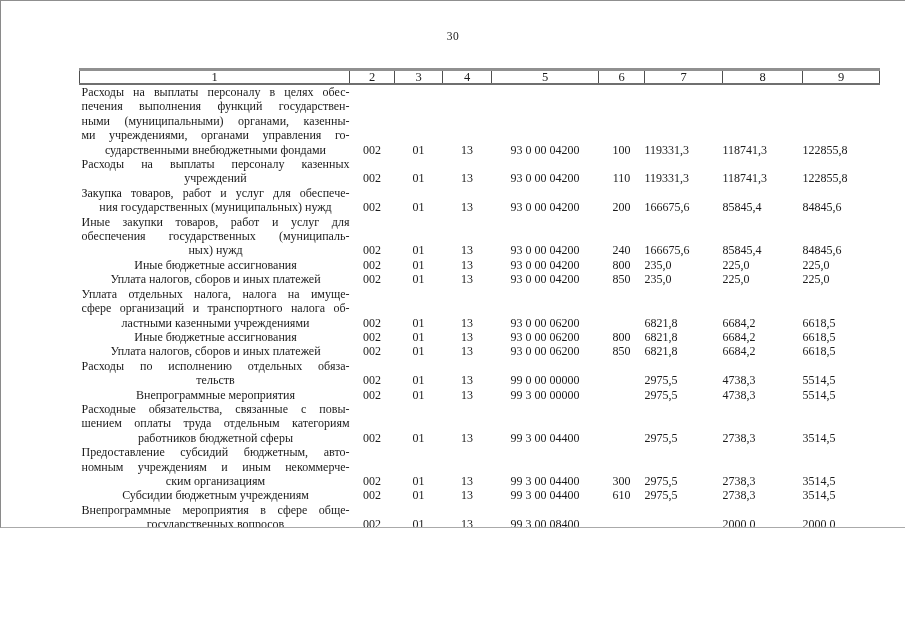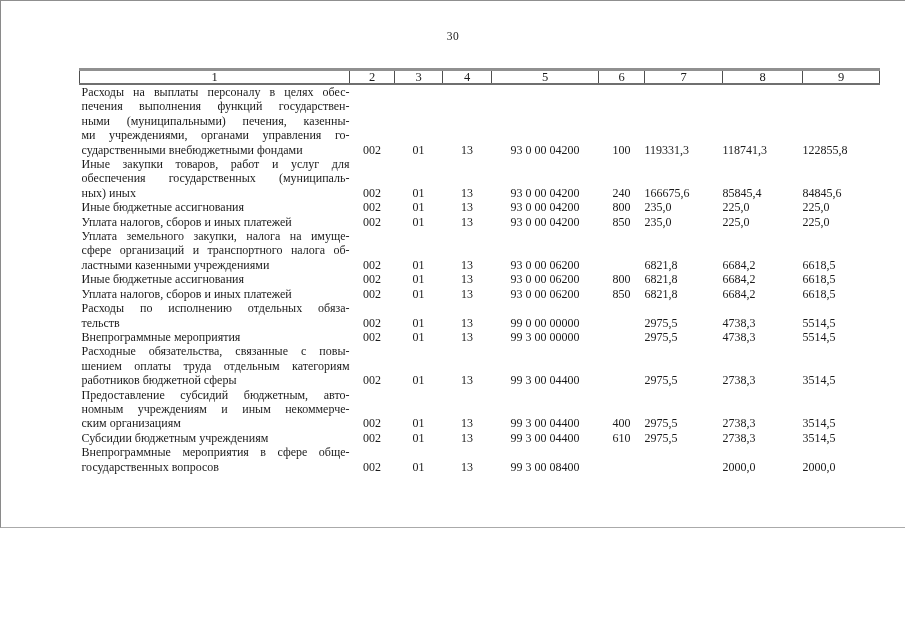--- a/index.html
+++ b/index.html
@@ -46,21 +46,21 @@
     border-top: 3px solid #909090;
     border-bottom: 2px solid #6f6f6f;
     background: #ffffff;
   }
   tbody td {
     vertical-align: bottom;
     padding: 0;
   }
   td.c1 { padding-left: 2px; margin-top: 8px; }
   td.c1 .ln { text-align: justify; text-align-last: justify; }
-  td.c1 .ln:last-child { text-align: left; text-align-last: auto; }
+  td.c1 .ln:last-child { text-align: center; text-align-last: auto; }
   .c2, .c3, .c4, .c5, .c6 { text-align: center; }
   .c7, .c8, .c9 { text-align: left; padding-right: 4px; }
 </style>
 </head>
 <body>
 
 <div class="page">
   <div class="page-number">30</div>
 
   <table class="budget">
@@ -86,38 +86,66 @@
         <th>7</th>
         <th>8</th>
         <th>9</th>
       </tr>
     </thead>
     <tbody>
         <tr>
           <td class="c1">
             <div class="ln">Расходы на выплаты персоналу в целях обес-</div>
             <div class="ln">печения выполнения функций государствен-</div>
-            <div class="ln">ными (муниципальными) печения, казенны-</div>
+            <div class="ln">ными (муниципальными) органами, казенны-</div>
             <div class="ln">ми учреждениями, органами управления го-</div>
             <div class="ln">сударственными внебюджетными фондами</div>
           </td>
           <td class="c2">002</td>
           <td class="c3">01</td>
           <td class="c4">13</td>
           <td class="c5">93 0 00 04200</td>
           <td class="c6">100</td>
           <td class="c7">119331,3</td>
           <td class="c8">118741,3</td>
           <td class="c9">122855,8</td>
         </tr>
         <tr>
           <td class="c1">
+            <div class="ln">Расходы на выплаты персоналу казенных</div>
+            <div class="ln">учреждений</div>
+          </td>
+          <td class="c2">002</td>
+          <td class="c3">01</td>
+          <td class="c4">13</td>
+          <td class="c5">93 0 00 04200</td>
+          <td class="c6">110</td>
+          <td class="c7">119331,3</td>
+          <td class="c8">118741,3</td>
+          <td class="c9">122855,8</td>
+        </tr>
+        <tr>
+          <td class="c1">
+            <div class="ln">Закупка товаров, работ и услуг для обеспече-</div>
+            <div class="ln">ния государственных (муниципальных) нужд</div>
+          </td>
+          <td class="c2">002</td>
+          <td class="c3">01</td>
+          <td class="c4">13</td>
+          <td class="c5">93 0 00 04200</td>
+          <td class="c6">200</td>
+          <td class="c7">166675,6</td>
+          <td class="c8">85845,4</td>
+          <td class="c9">84845,6</td>
+        </tr>
+        <tr>
+          <td class="c1">
             <div class="ln">Иные закупки товаров, работ и услуг для</div>
             <div class="ln">обеспечения государственных (муниципаль-</div>
-            <div class="ln">ных) иных</div>
+            <div class="ln">ных) нужд</div>
           </td>
           <td class="c2">002</td>
           <td class="c3">01</td>
           <td class="c4">13</td>
           <td class="c5">93 0 00 04200</td>
           <td class="c6">240</td>
           <td class="c7">166675,6</td>
           <td class="c8">85845,4</td>
           <td class="c9">84845,6</td>
         </tr>
@@ -142,21 +170,21 @@
           <td class="c3">01</td>
           <td class="c4">13</td>
           <td class="c5">93 0 00 04200</td>
           <td class="c6">850</td>
           <td class="c7">235,0</td>
           <td class="c8">225,0</td>
           <td class="c9">225,0</td>
         </tr>
         <tr>
           <td class="c1">
-            <div class="ln">Уплата земельного закупки, налога на имуще-</div>
+            <div class="ln">Уплата отдельных налога, налога на имуще-</div>
             <div class="ln">сфере организаций и транспортного налога об-</div>
             <div class="ln">ластными казенными учреждениями</div>
           </td>
           <td class="c2">002</td>
           <td class="c3">01</td>
           <td class="c4">13</td>
           <td class="c5">93 0 00 06200</td>
           <td class="c6"></td>
           <td class="c7">6821,8</td>
           <td class="c8">6684,2</td>
@@ -233,21 +261,21 @@
         <tr>
           <td class="c1">
             <div class="ln">Предоставление субсидий бюджетным, авто-</div>
             <div class="ln">номным учреждениям и иным некоммерче-</div>
             <div class="ln">ским организациям</div>
           </td>
           <td class="c2">002</td>
           <td class="c3">01</td>
           <td class="c4">13</td>
           <td class="c5">99 3 00 04400</td>
-          <td class="c6">400</td>
+          <td class="c6">300</td>
           <td class="c7">2975,5</td>
           <td class="c8">2738,3</td>
           <td class="c9">3514,5</td>
         </tr>
         <tr>
           <td class="c1">
             <div class="ln">Субсидии бюджетным учреждениям</div>
           </td>
           <td class="c2">002</td>
           <td class="c3">01</td>

